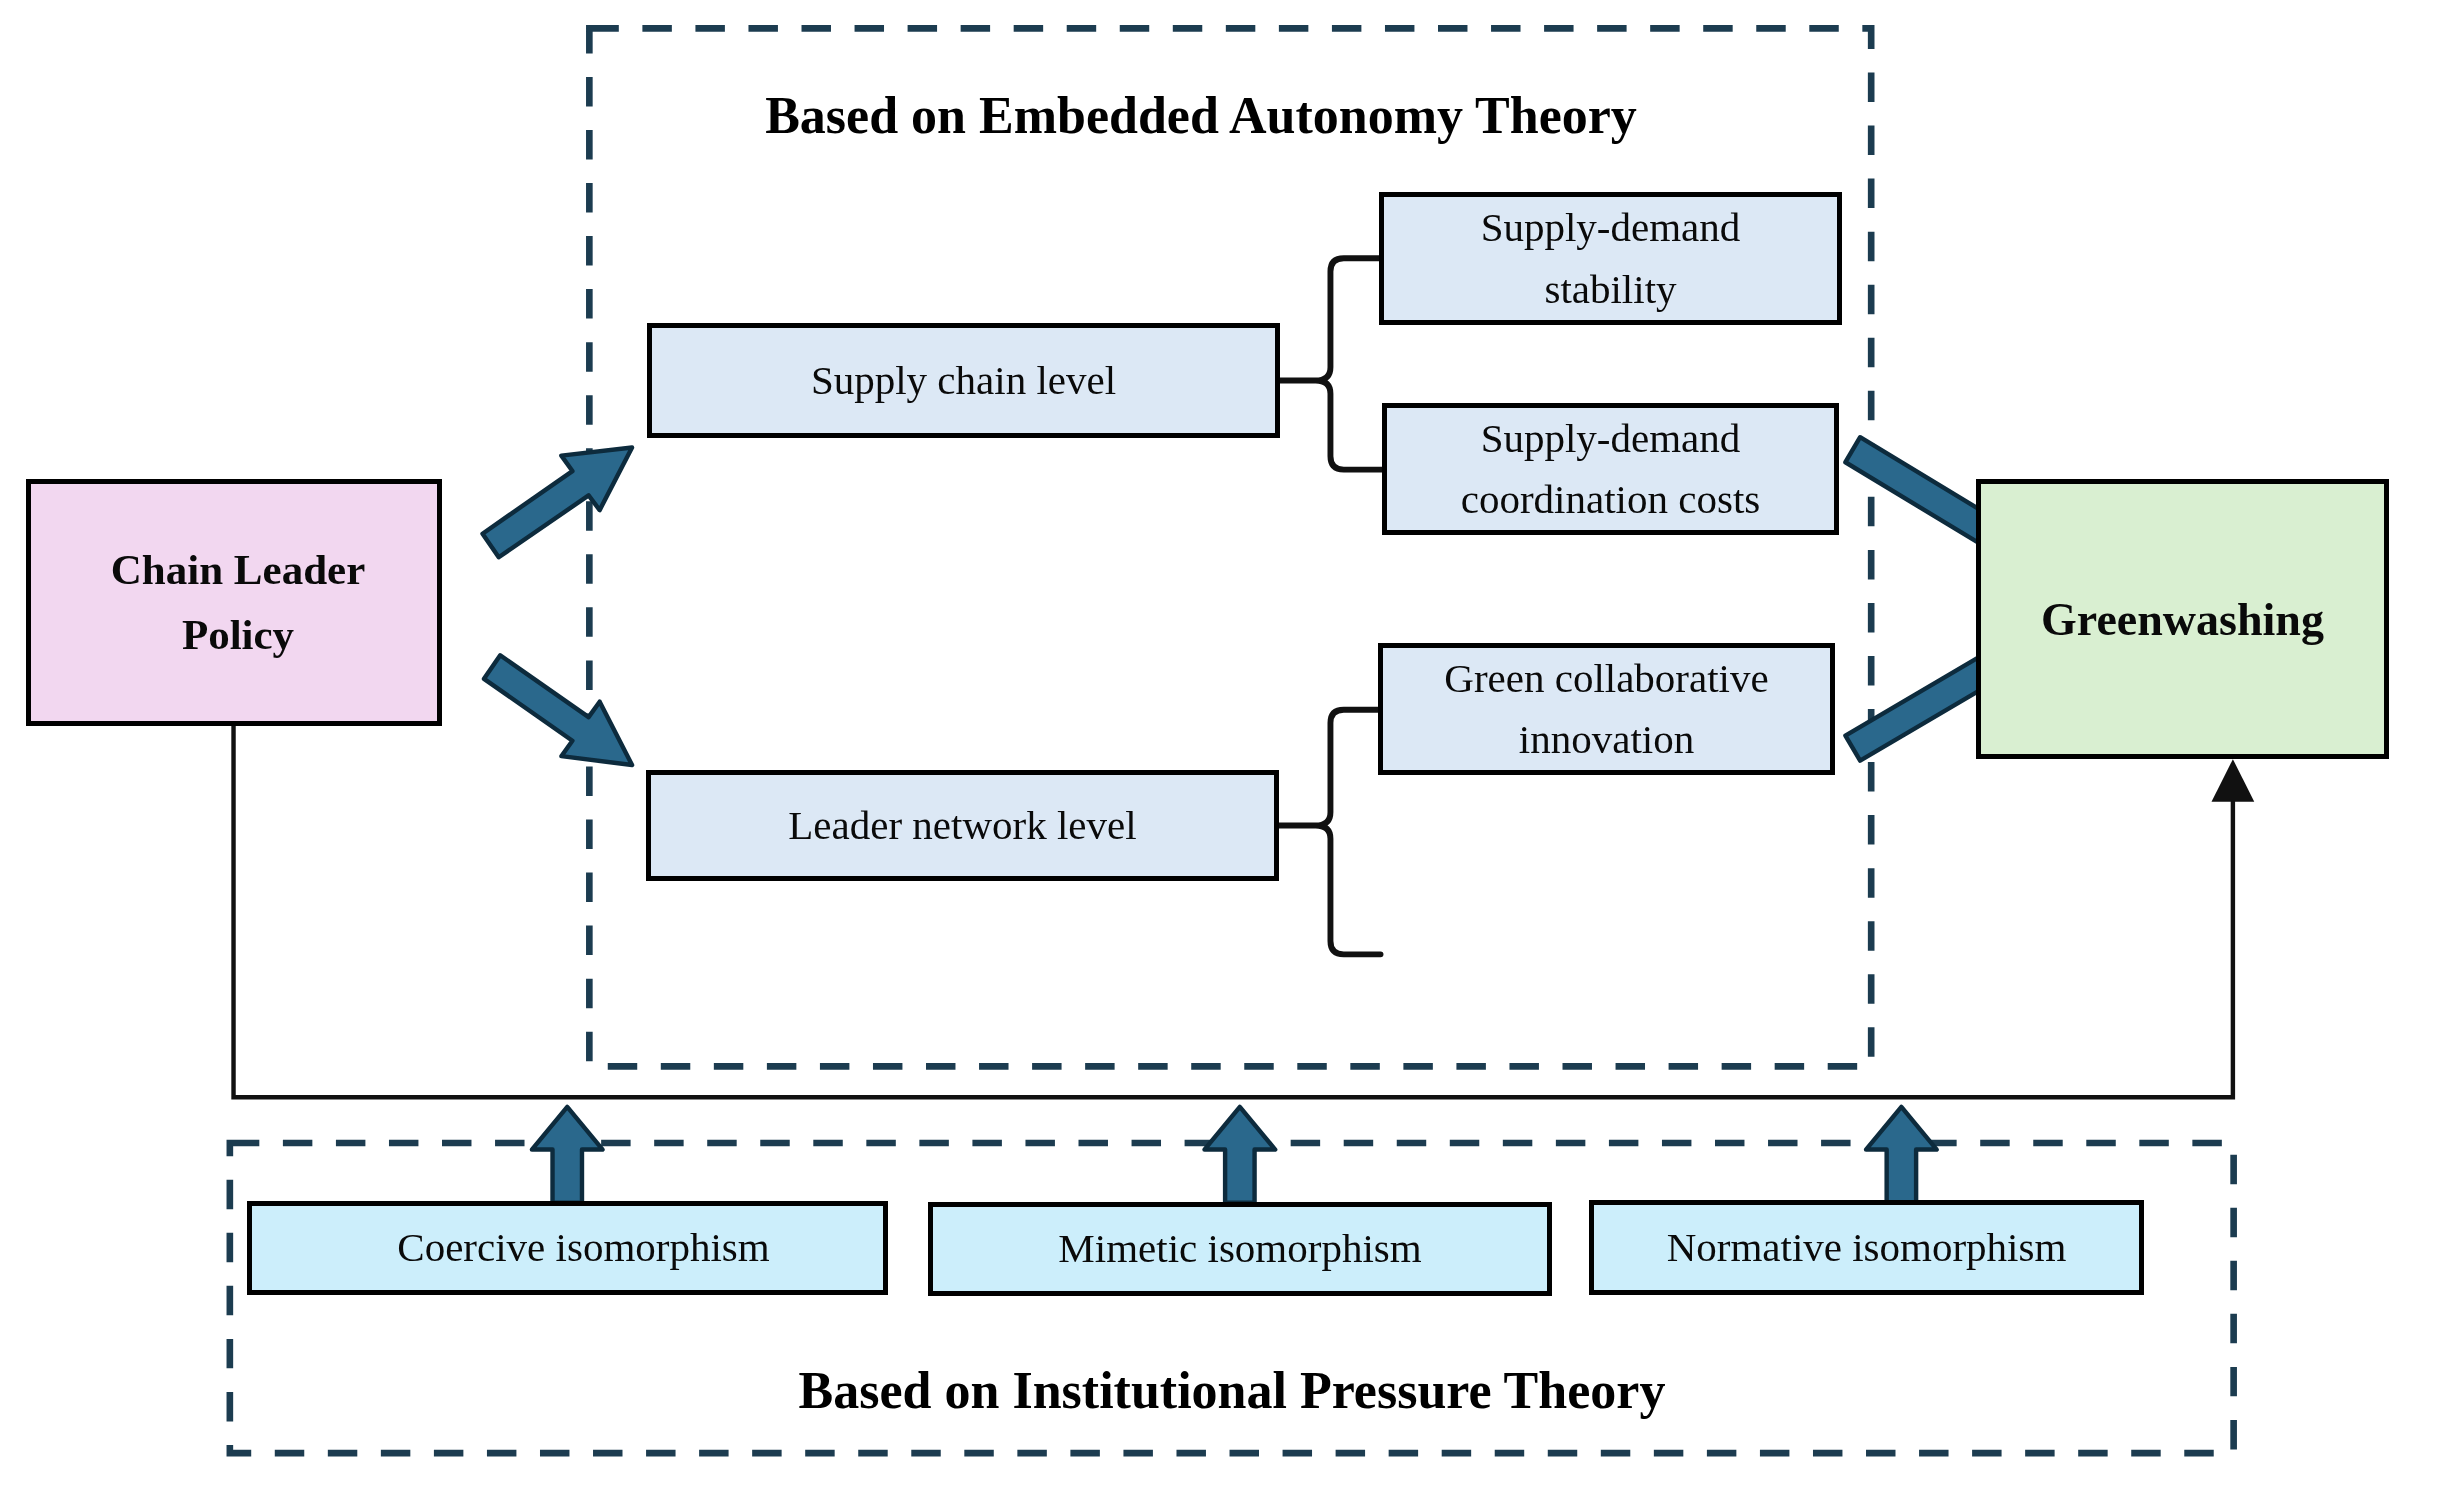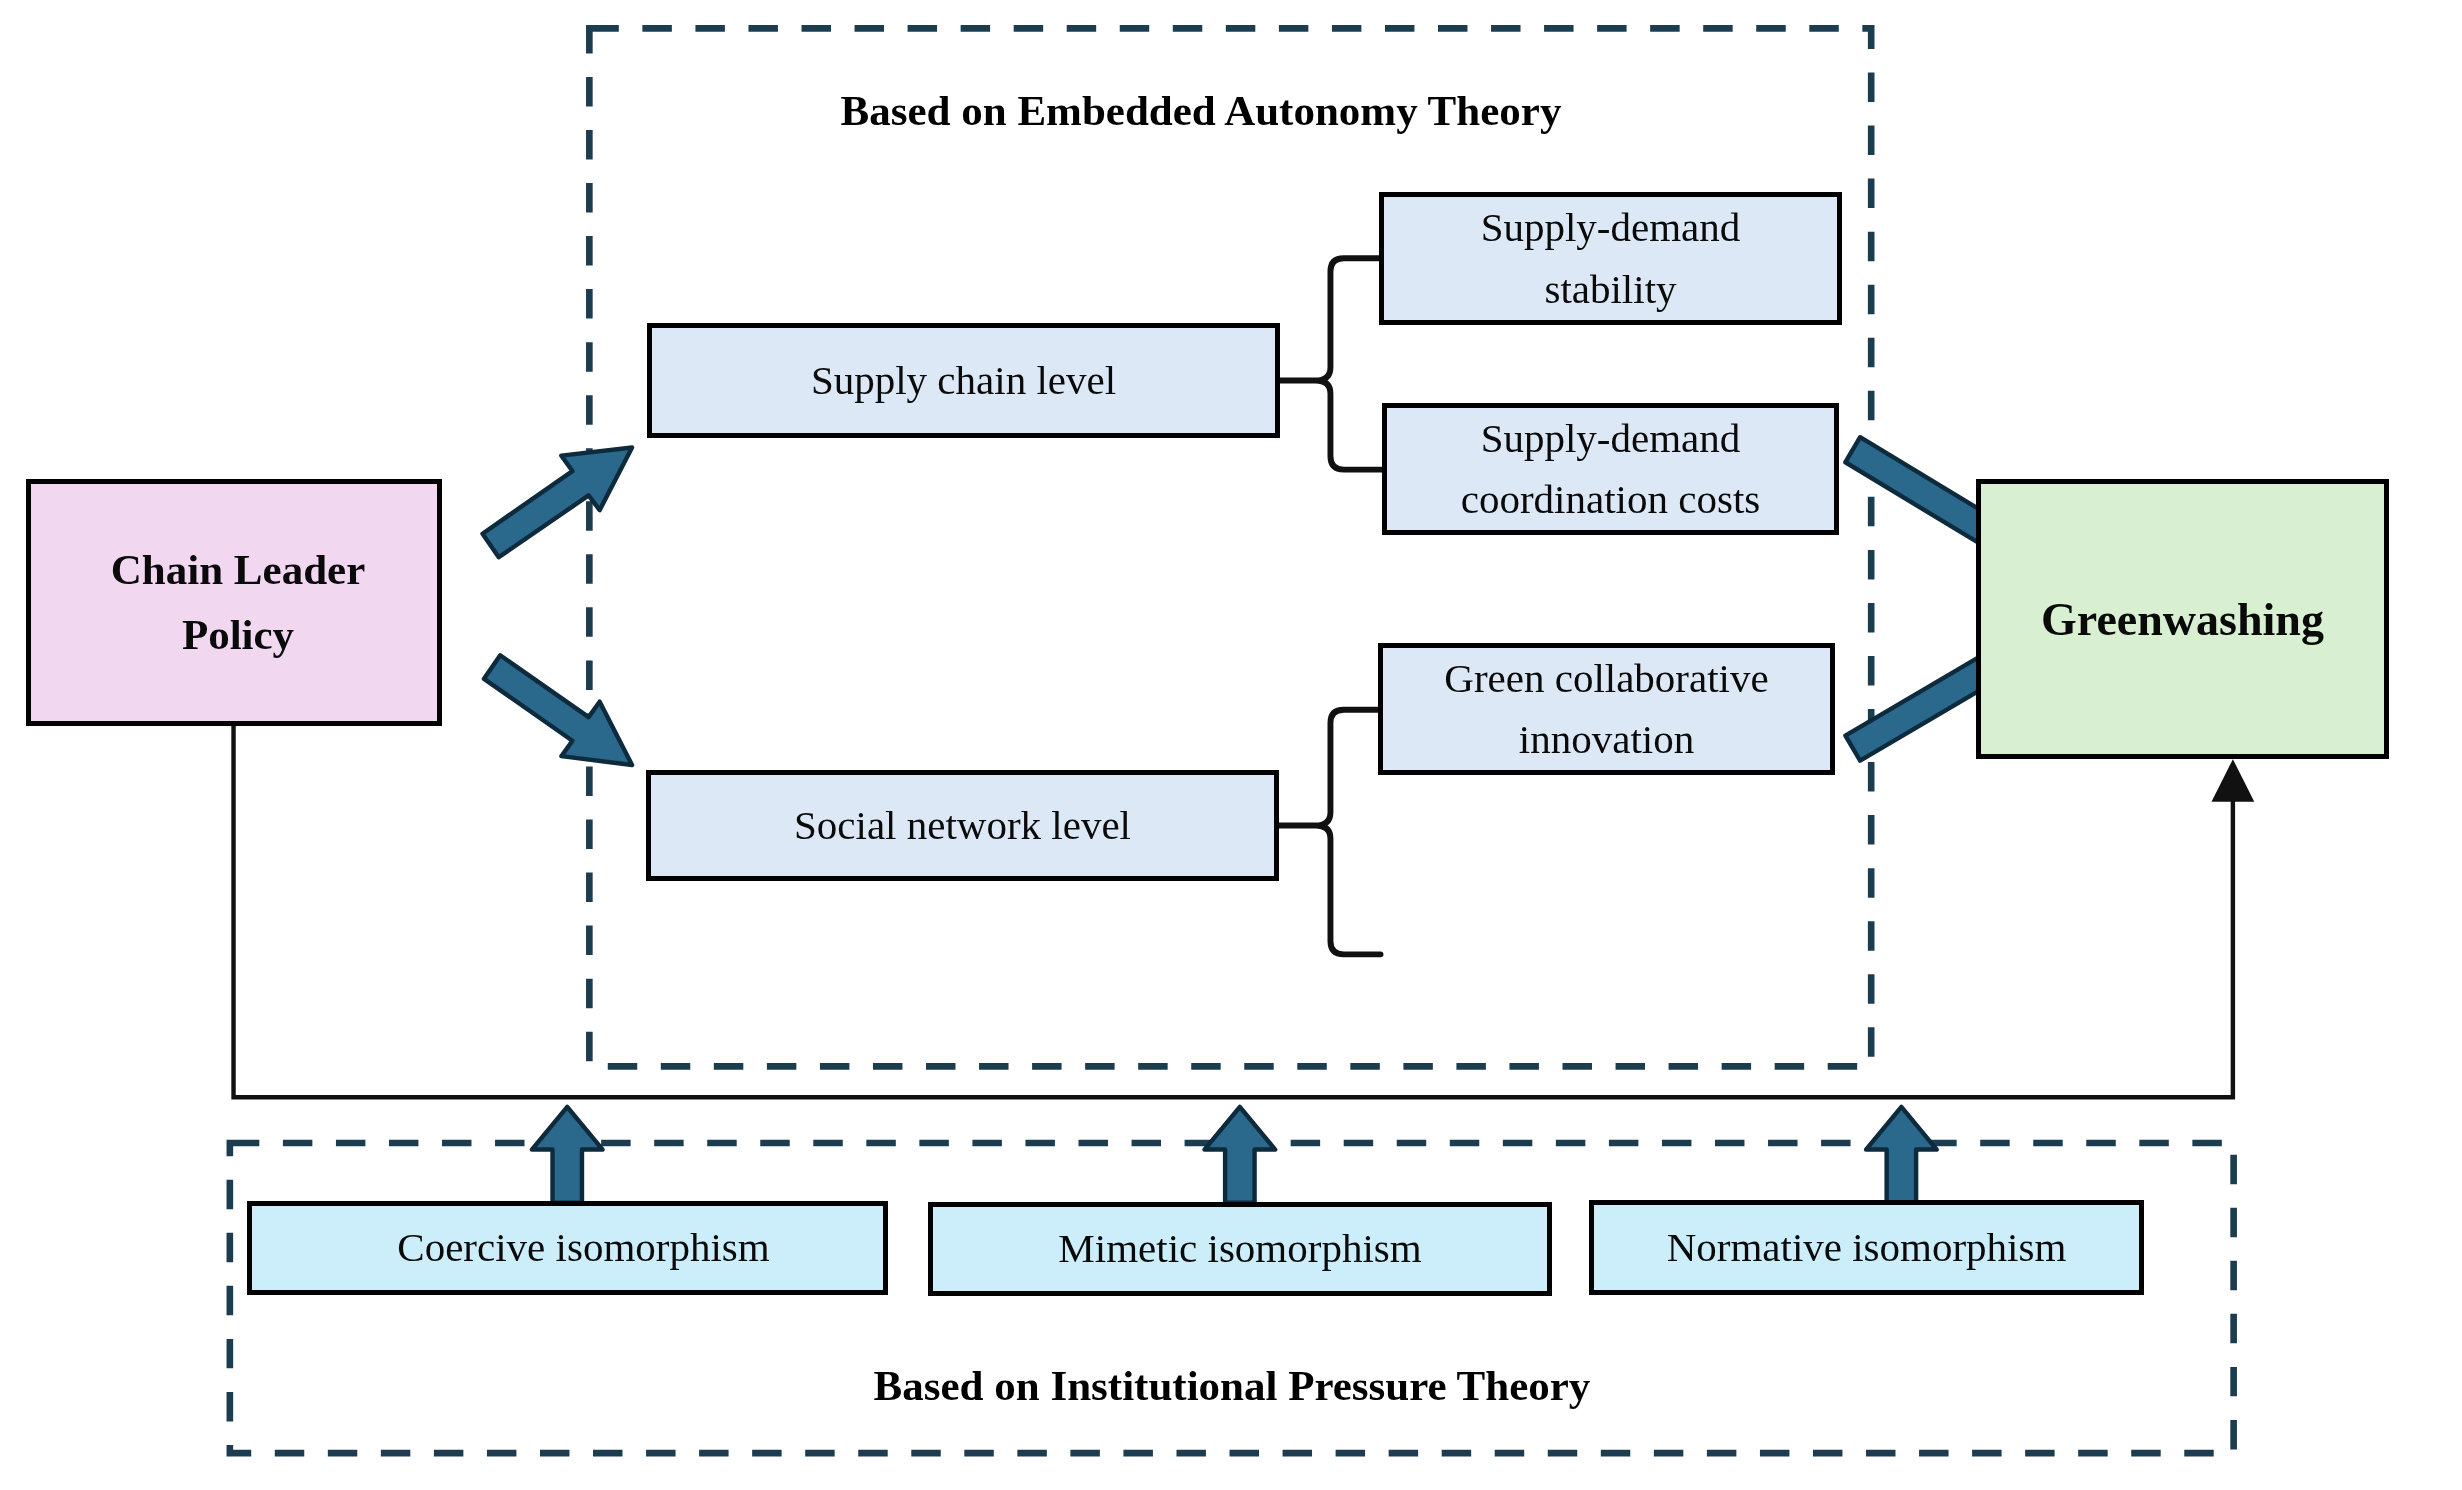--- a/index.html
+++ b/index.html
@@ -27,21 +27,21 @@
     z-index:2;
   }
   .blue  {background:#dce8f5;}
   .cyan  {background:#cceefb;}
   .pink  {background:#f2d7f0;font-weight:bold;font-size:43px;}
   .green {background:#d9efd1;font-weight:bold;font-size:46px;}
   .group-title{
     position:absolute;
     text-align:center;
     font-weight:bold;
-    font-size:43px;
+    font-size:52px;
     color:#000000;
     z-index:2;
     line-height:1.1;
   }
   .dashed{fill:none;stroke:#1c3c50;stroke-width:9;stroke-dasharray:40 32;}
   .fork{fill:none;stroke:#111111;stroke-width:8;stroke-linecap:round;stroke-linejoin:round;}
   .thin{fill:none;stroke:#111111;stroke-width:6;}
   .thin-head{fill:#111111;stroke:none;}
   .teal{fill:#2a688c;stroke:#0d2b3d;stroke-width:6;stroke-linejoin:round;}
 </style>
@@ -78,21 +78,21 @@
 Policy</div>
 
   <div class="box blue" style="left:647px;top:323px;width:633px;height:115px;">Supply chain level</div>
 
   <div class="box blue" style="left:1379px;top:192px;width:463px;height:133px;">Supply-demand
 stability</div>
 
   <div class="box blue" style="left:1382px;top:403px;width:457px;height:132px;">Supply-demand
 coordination costs</div>
 
-  <div class="box blue" style="left:646px;top:770px;width:633px;height:111px;">Social network level</div>
+  <div class="box blue" style="left:646px;top:770px;width:633px;height:111px;">Leader network level</div>
 
   <div class="box blue" style="left:1378px;top:643px;width:457px;height:132px;">Green collaborative
 innovation</div>
 
 
   <div class="box green" style="left:1976px;top:479px;width:413px;height:280px;">Greenwashing</div>
 
   <div class="box cyan" style="left:247px;top:1201px;width:641px;height:94px;padding-left:32px;">Coercive isomorphism</div>
 
   <div class="box cyan" style="left:928px;top:1202px;width:624px;height:94px;">Mimetic isomorphism</div>

